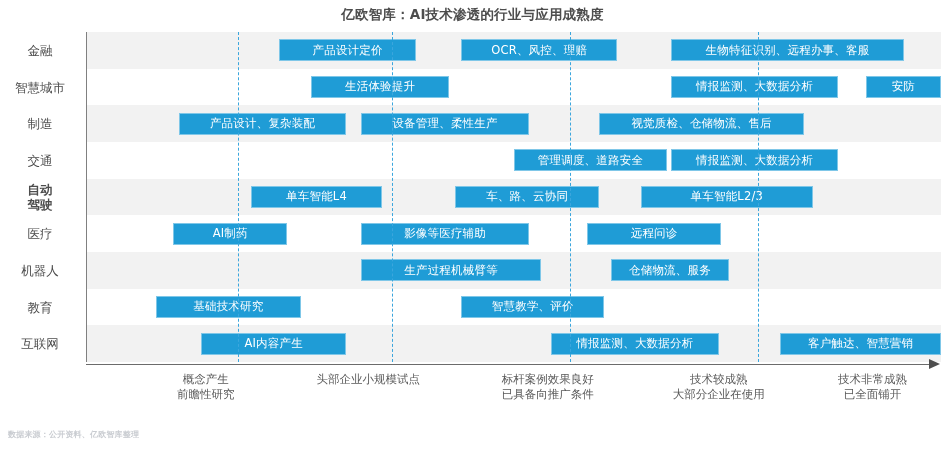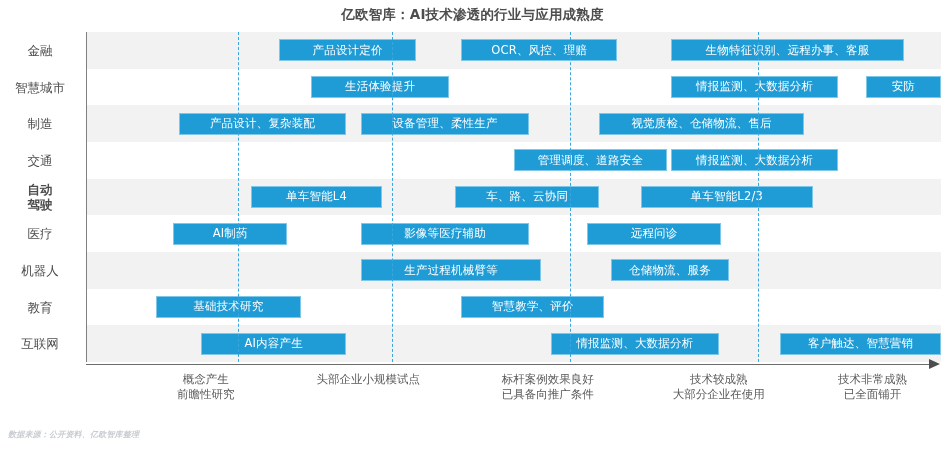--- a/index.html
+++ b/index.html
@@ -115,21 +115,20 @@
     color: #595959;
     line-height: 15px;
     white-space: nowrap;
   }
 
   #footer-note {
     position: absolute;
     left: 8px;
     bottom: 10px;
     font-size: 8px;
-    font-style: italic;
     font-weight: bold;
     color: #c9ccd1;
     letter-spacing: 0.2px;
   }
 </style>
 </head>
 <body>
 
 <div id="chart-root">
 

